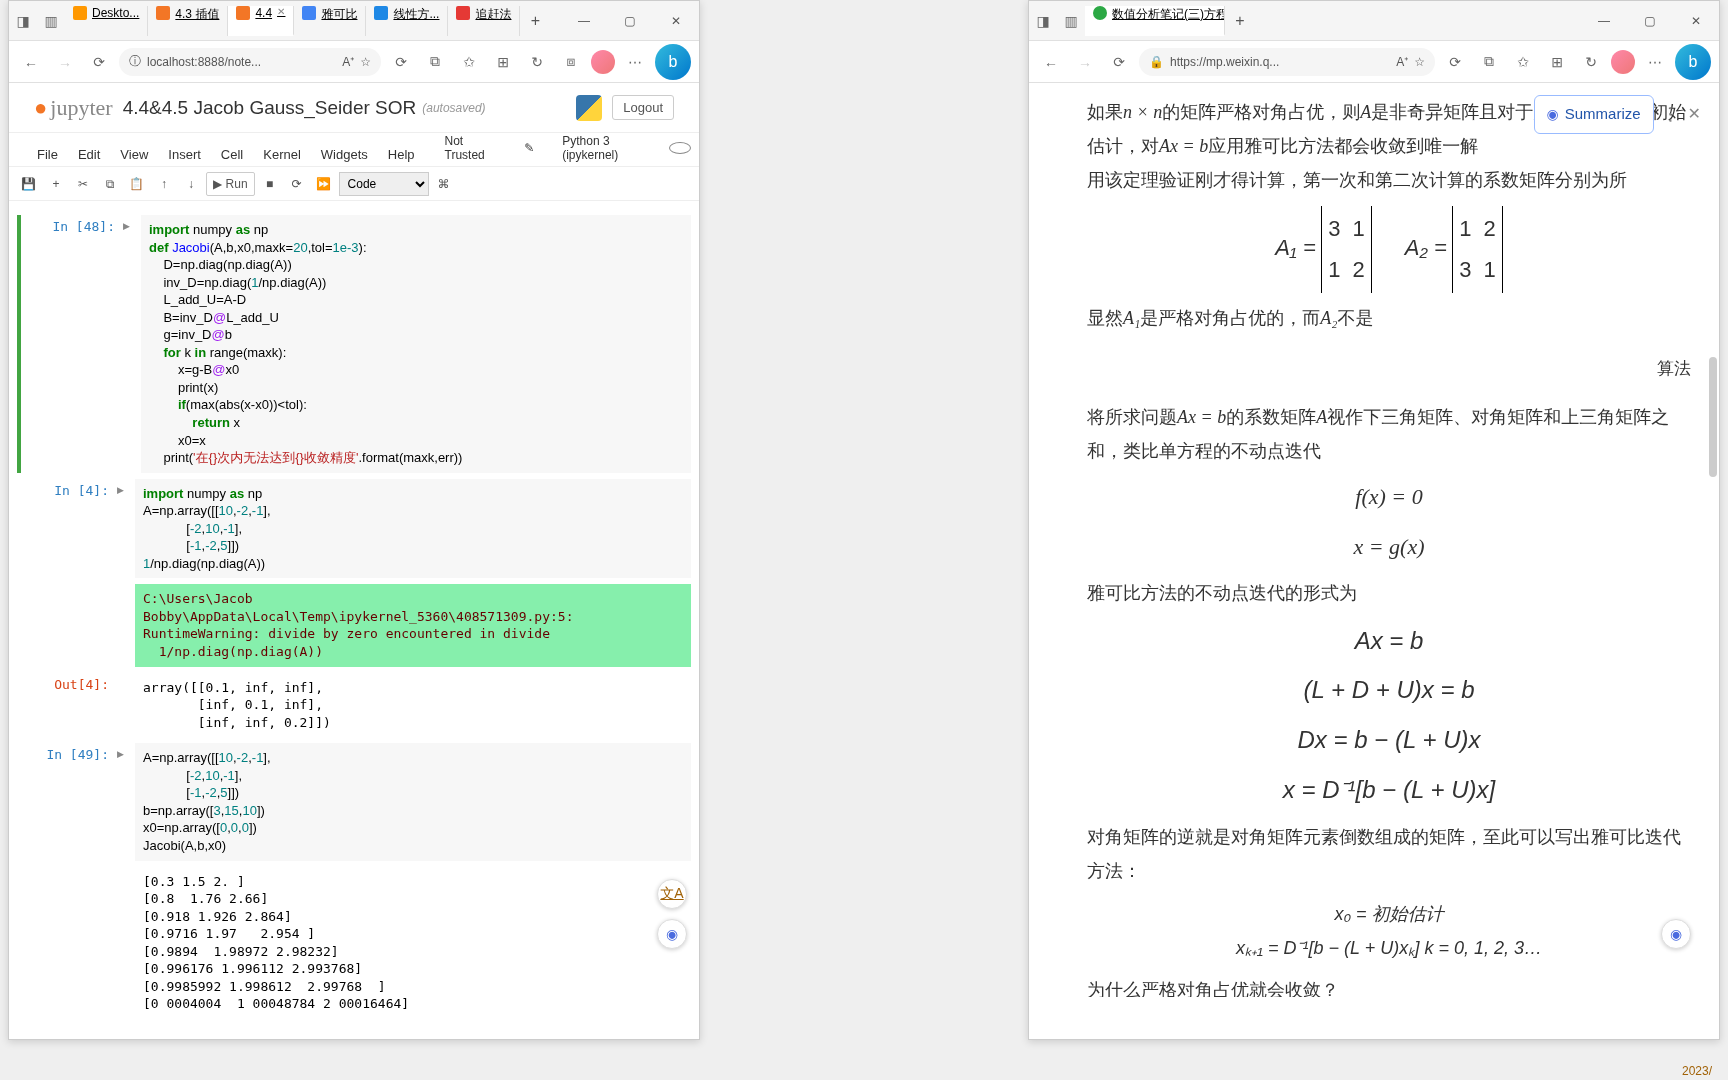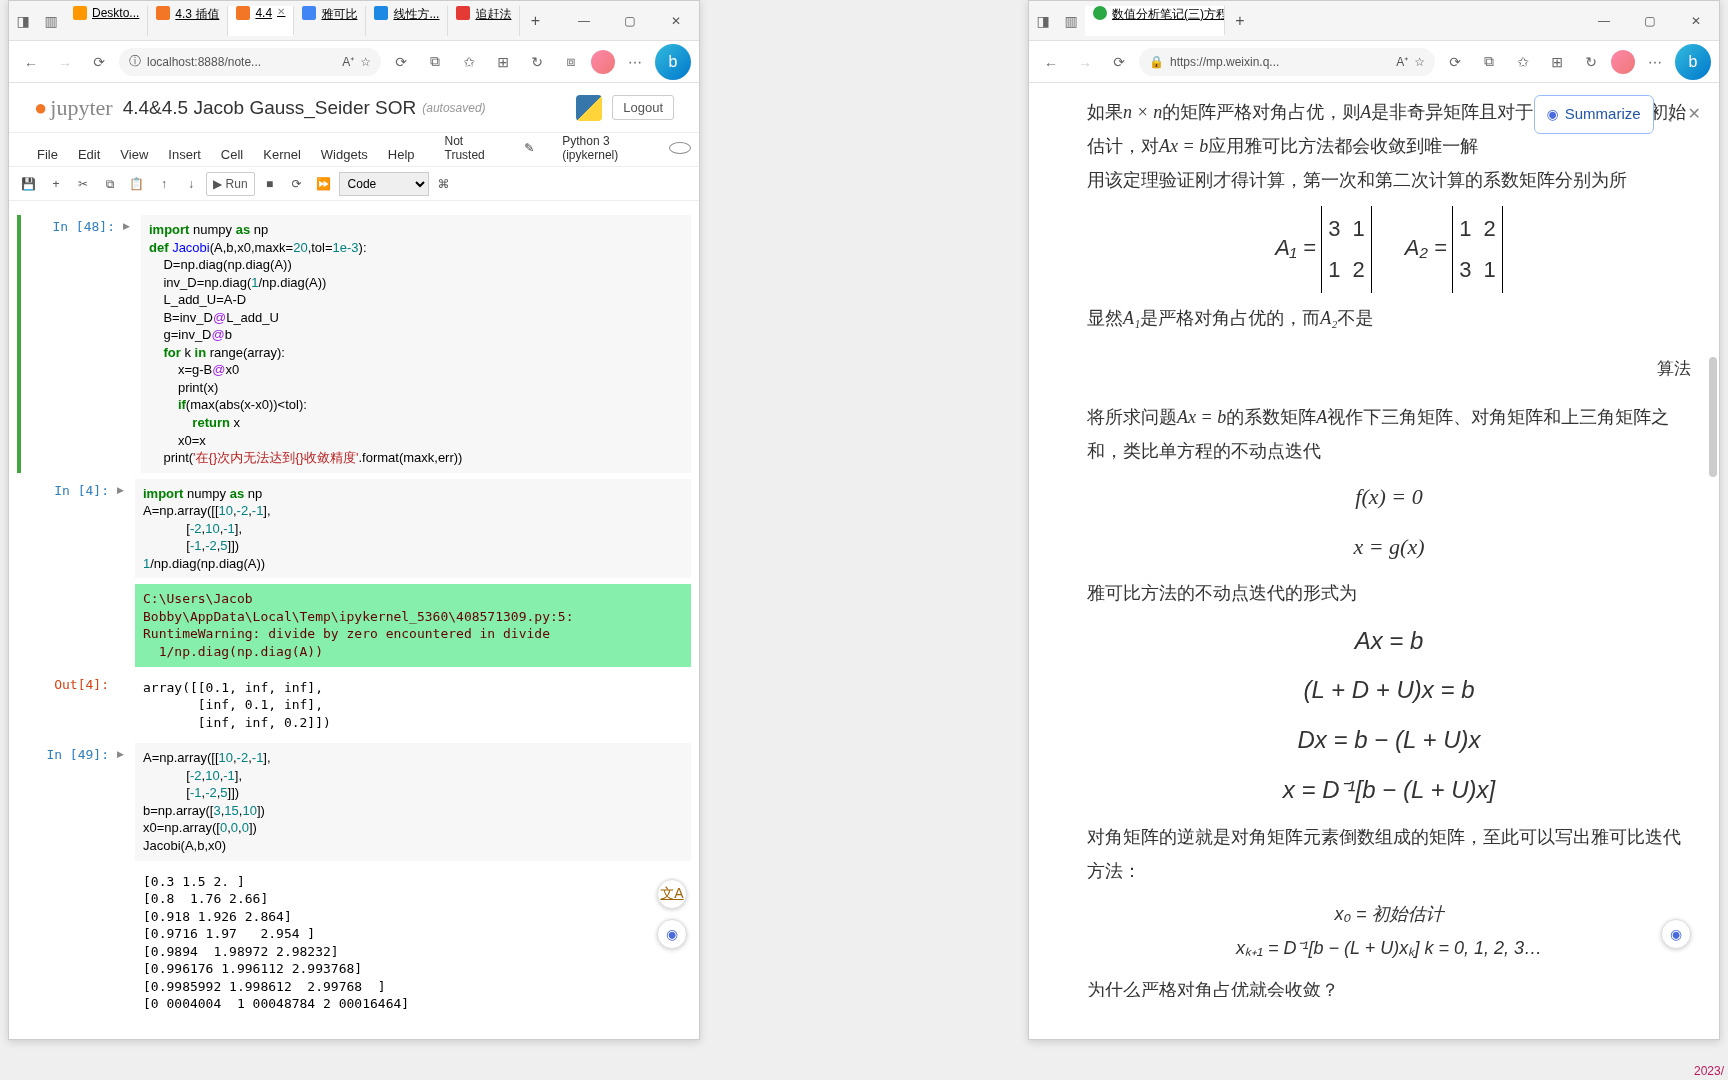--- a/index.html
+++ b/index.html
@@ -67,21 +67,21 @@
 .sum-x { font-size:16px; color:#888; }
 
 .heading { font-size:17px; font-weight:normal; margin:18px 0 14px;text-align:right; }
 .eq-block { text-align:center; margin:8px 0; font-family:"Times New Roman",serif; font-style:italic; font-size:22px; }
 .eq-row { margin:4px 0; font-size:24px; }
 .matrix { display:inline-block; border-left:1px solid #000; border-right:1px solid #000; padding:2px 6px; vertical-align:middle; font-style:normal; }
 .matrix-row { display:flex; gap:12px; }
 .article-scroll { position:absolute; right:2px; top:30%; width:8px; height:120px; background:#ccc; border-radius:4px; }
 
 .float-btn { position:absolute; width:30px; height:30px; border-radius:50%; background:#fff; border:1px solid #ddd; box-shadow:0 1px 4px rgba(0,0,0,.2); display:flex; align-items:center; justify-content:center; font-size:14px; }
-.taskbar-time { position:absolute; right:4px; bottom:2px; font-size:12px; color:#be185d; }
+.taskbar-time { position:absolute; right:16px; bottom:2px; font-size:12px; color:#a16207; }
 </style>
 </head>
 <body>
 
 <div class="window left">
   <div class="titlebar">
     <div class="addr-icon">◨</div>
     <div class="addr-icon">▥</div>
     <div id="left-tabs" style="display:flex;">
         <div class="tab">
@@ -176,21 +176,21 @@
       <div class="cell selected">
         <div class="prompt">In [48]:</div>
         <div style="width: 18px;"><span style="font-size:9px;color:#888">▶</span></div>
         <div class="cell-content"><span class="kw">import</span><span> numpy </span><span class="kw">as</span><span> np
 </span><span class="kw">def</span><span> </span><span class="fn">Jacobi</span><span>(A,b,x0,maxk=</span><span class="num">20</span><span>,tol=</span><span class="num">1e-3</span><span>):
 </span><span>    D=np.diag(np.diag(A))
 </span><span>    inv_D=np.diag(</span><span class="num">1</span><span>/np.diag(A))
 </span><span>    L_add_U=A-D
 </span><span>    B=inv_D</span><span class="op">@</span><span>L_add_U
 </span><span>    g=inv_D</span><span class="op">@</span><span>b
-</span><span>    </span><span class="kw">for</span><span> k </span><span class="kw">in</span><span> range(array):
+</span><span>    </span><span class="kw">for</span><span> k </span><span class="kw">in</span><span> range(maxk):
 </span><span>        x=g-B</span><span class="op">@</span><span>x0
 </span><span>        print(x)
 </span><span>        </span><span class="kw">if</span><span>(max(abs(x-x0))&lt;tol):
 </span><span>            </span><span class="kw">return</span><span> x
 </span><span>        x0=x
 </span><span>    print(</span><span class="str">'在{}次内无法达到{}收敛精度'</span><span>.format(maxk,err))</span></div>
       </div>
       <div class="cell">
         <div class="prompt">In [4]:</div>
         <div style="width: 18px;"><span style="font-size:9px;color:#888">▶</span></div>

